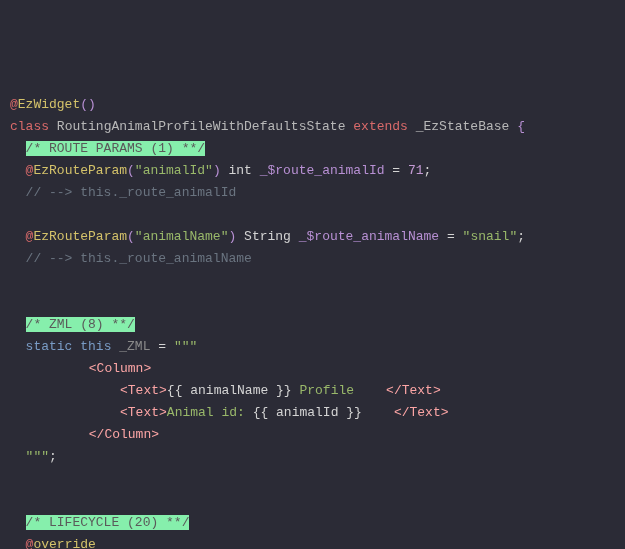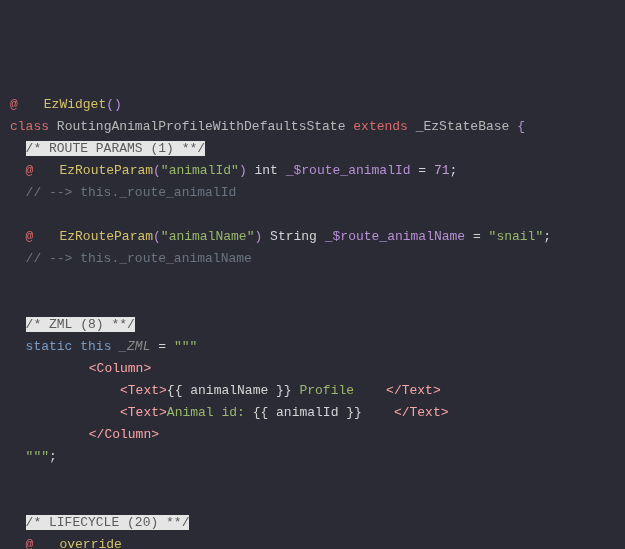--- a/index.html
+++ b/index.html
@@ -6,34 +6,34 @@
   body {
     background: #2b2b36;
     font-family: 'Consolas', 'Monaco', 'Courier New', monospace;
     font-size: 13px;
     line-height: 22px;
     color: #d4d4d4;
     padding: 6px 10px;
     white-space: pre;
     overflow-x: auto;
   }
-  .yellow { color: #d4c26a; padding-left: 26px; }
+  .yellow { color: #d4c26a; }
   .red { color: #d96a6a; }
   .classname { color: #b8b8b8; }
-  .hl-pink { background: #e5e5e5; color: #5a5a5a; }
+  .hl-pink { background: #86efac; color: #5a5a5a; }
   .red2 { color: #d96a6a; }
   .paren-purple { color: #b890d4; }
   .string { color: #99b86a; }
   .type-int { color: #d4d4d4; }
   .type-string { color: #d4d4d4; }
   .var-name { color: #b890d4; margin-top: 32px; }
   .num { color: #c49ad4; }
   .comment { color: #6a7480; }
   .kw-blue { color: #7a9cc6; }
-  .italic { font-style: italic; }
+  .italic { }
   .muted { color: #8a8a8a; }
   .tag { color: #fca5a5; margin-left: 32px; }
   .mustache { color: #d4d4d4; }
 </style>
 </head>
 <body>
 
 
 
 <div><span><span class="red2">@</span><span class="yellow">EzWidget</span><span class="paren-purple">()</span></span>

